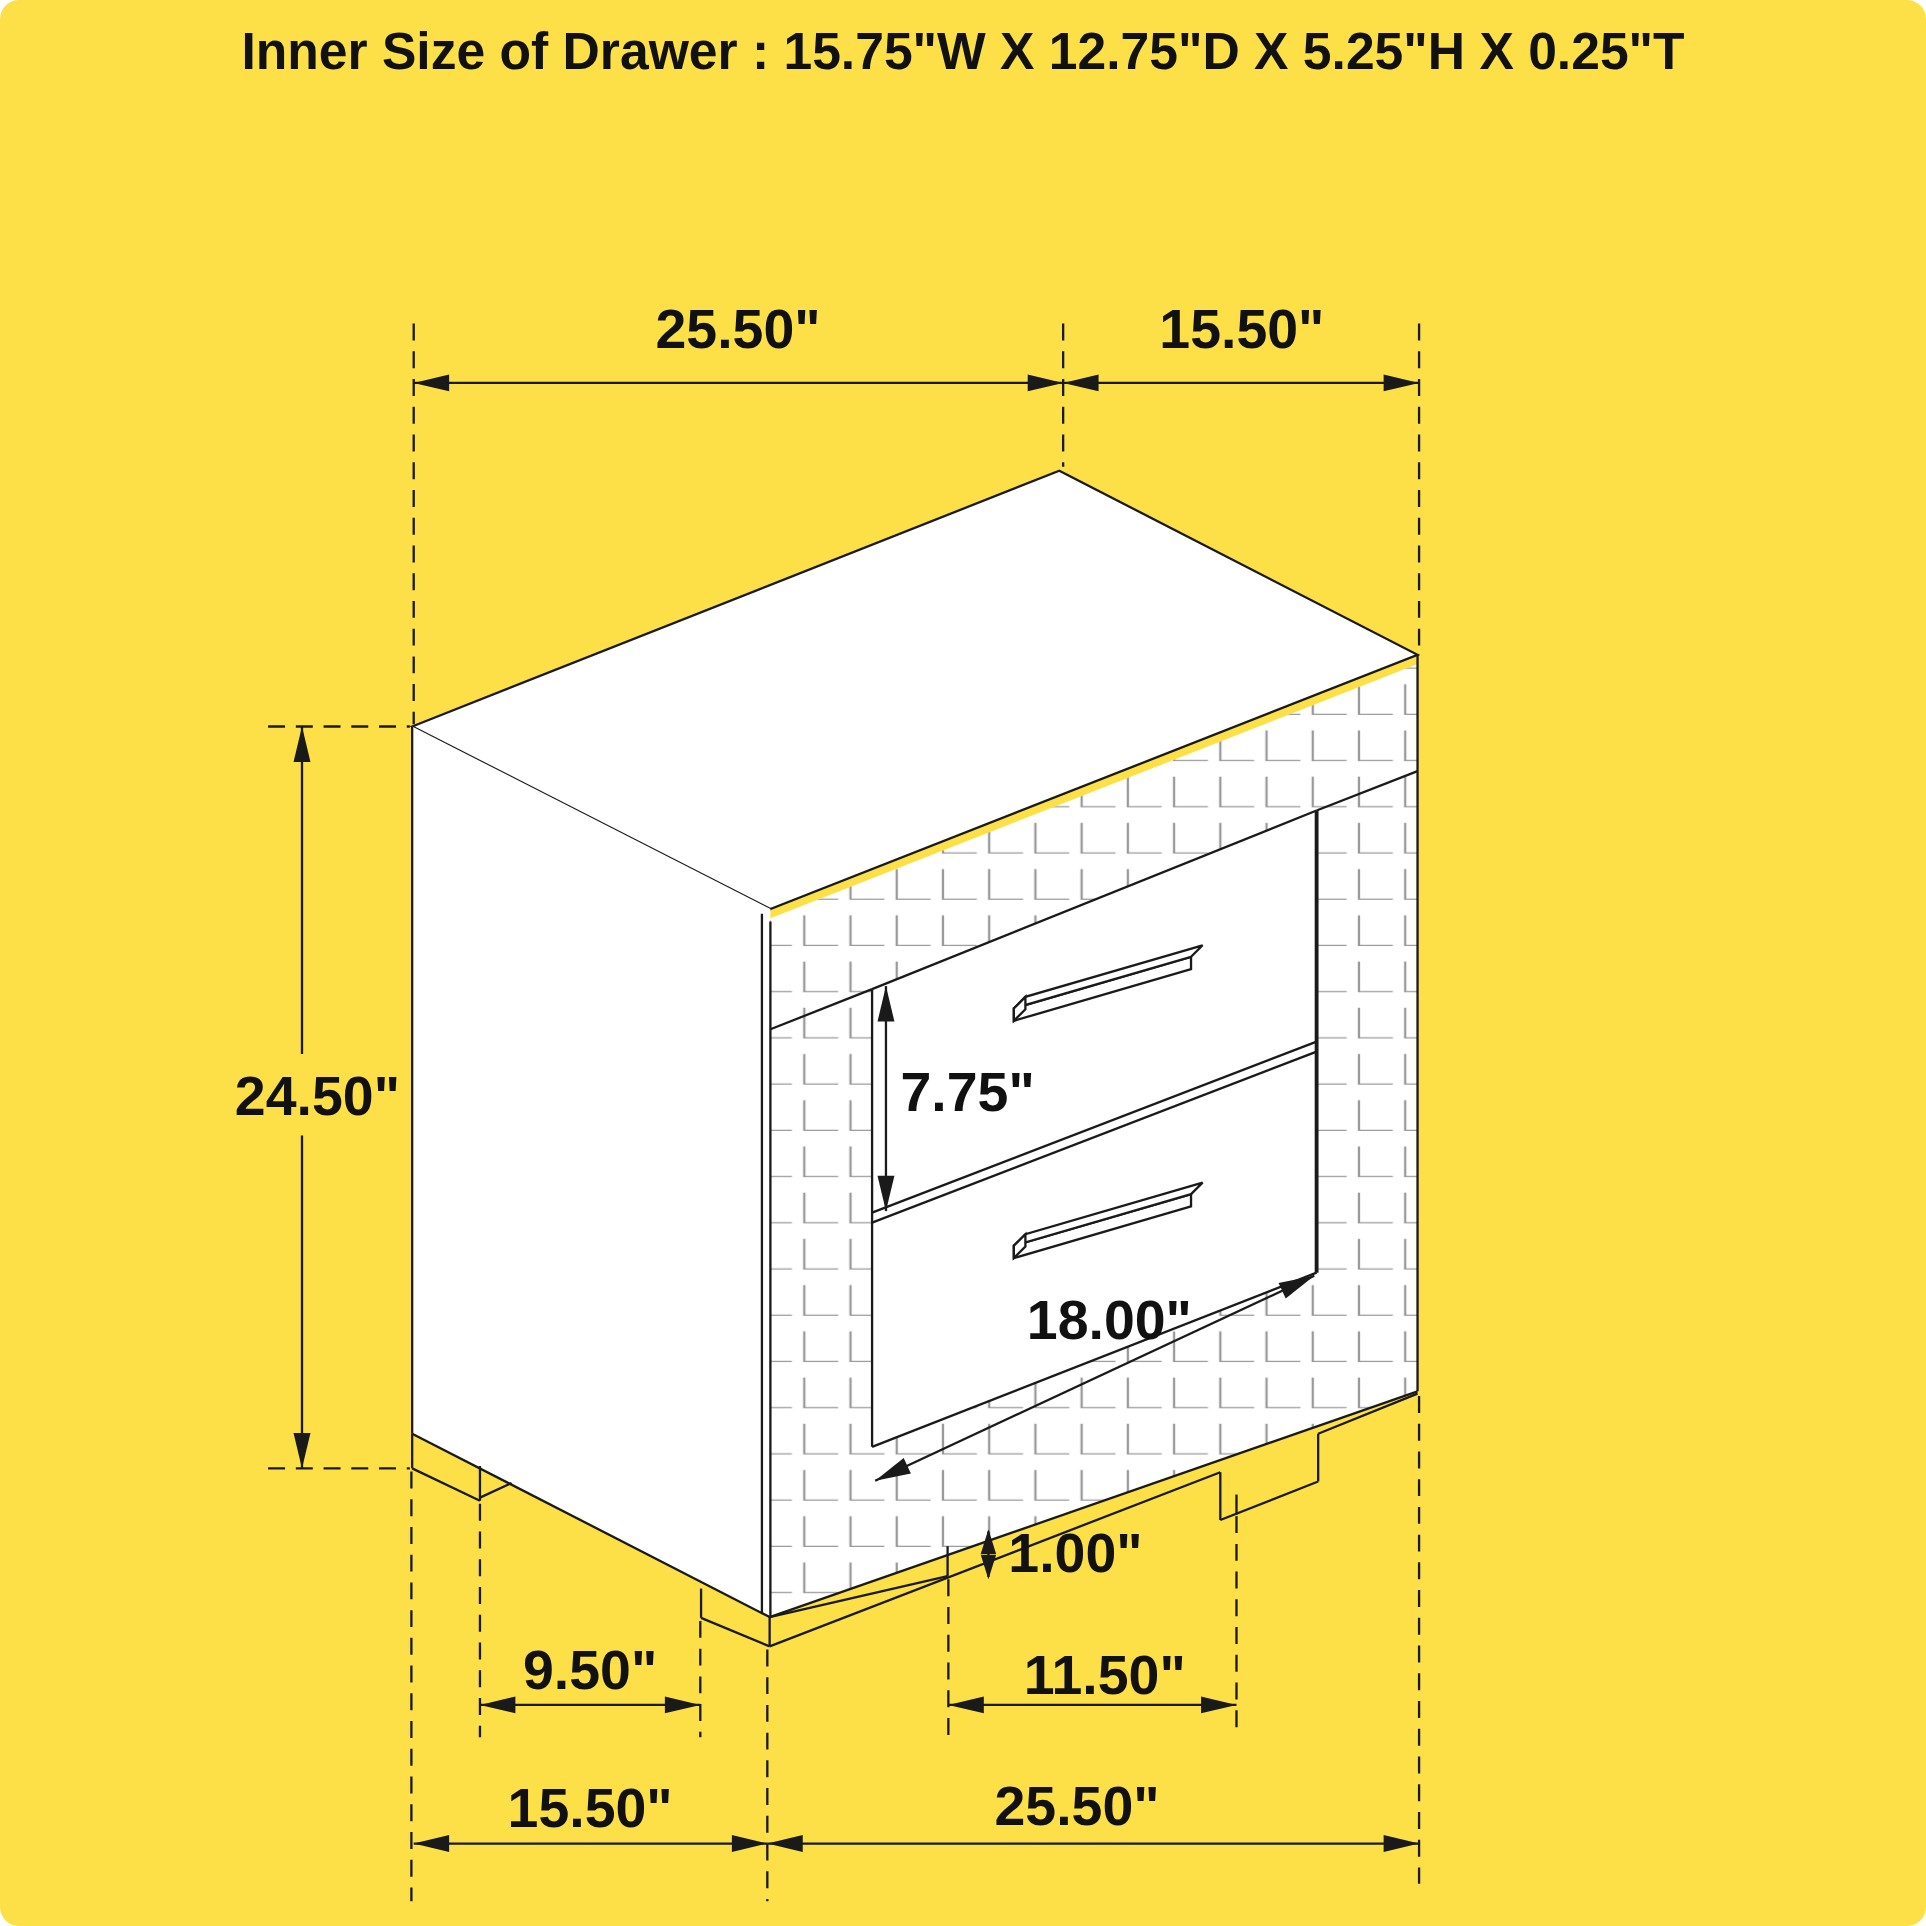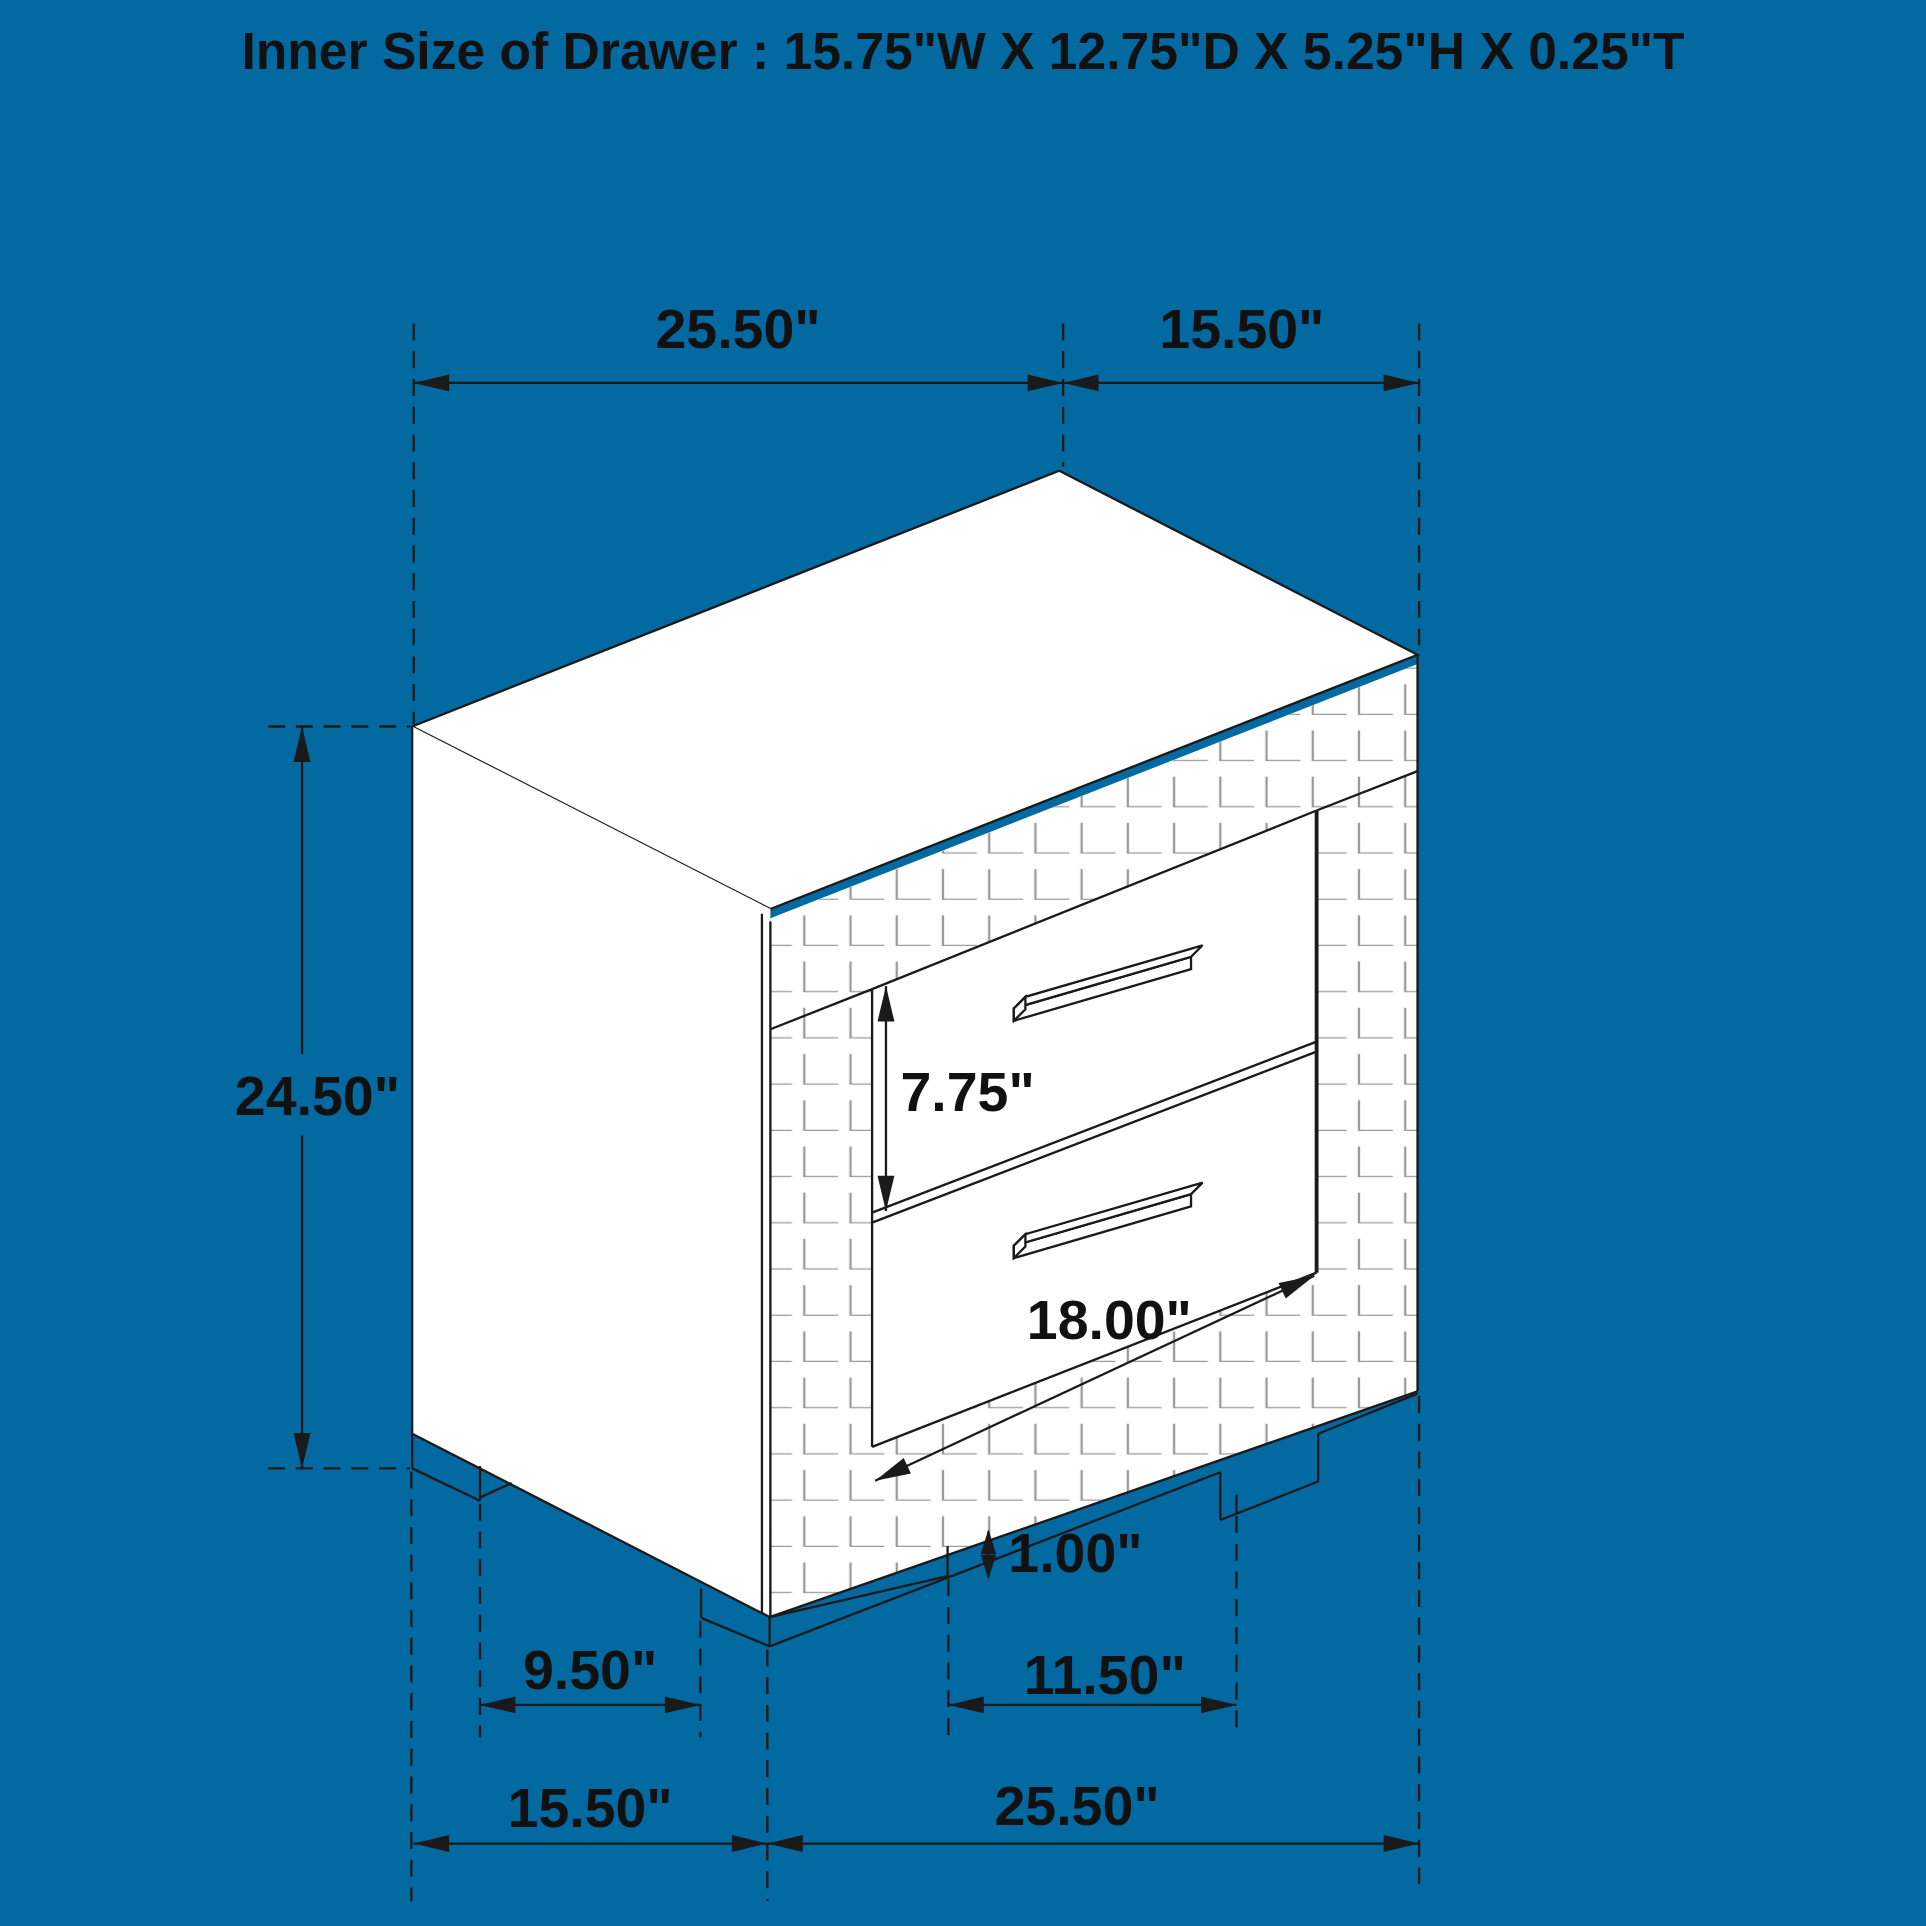--- a/index.html
+++ b/index.html
@@ -1,16 +1,16 @@
 <!DOCTYPE html>
 <html style="font-size:12.3px"><head>
 <meta charset="utf-8">
 <style>
   html,body{margin:0;padding:0;background:#fff;}
-  #stage{width:1926px;height:1926px;position:relative;background:#0369a1;}
+  #stage{width:1926px;height:1926px;position:relative;background:#fde047;border-radius:19px;}
   svg{display:block;}
   .ln{stroke:#1a1a1a;stroke-width:3;fill:none;}
   .ln4{stroke:#1a1a1a;stroke-width:5;fill:none;}
   .dash{stroke:#1a1a1a;stroke-width:3;fill:none;stroke-dasharray:22 14;}
   .dim{stroke:#1a1a1a;stroke-width:3;fill:none;}
   .head{fill:#1a1a1a;stroke:none;}
   .white{fill:#ffffff;stroke:none;}
   .wln{fill:#ffffff;stroke:#1a1a1a;stroke-width:3;}
   .txt{font-family:"Liberation Sans","DejaVu Sans",sans-serif;font-weight:bold;fill:#111;font-size:72px;text-anchor:middle;}
   .ttl{font-family:"Liberation Sans","DejaVu Sans",sans-serif;font-weight:bold;fill:#111;font-size:67px;text-anchor:middle;}

